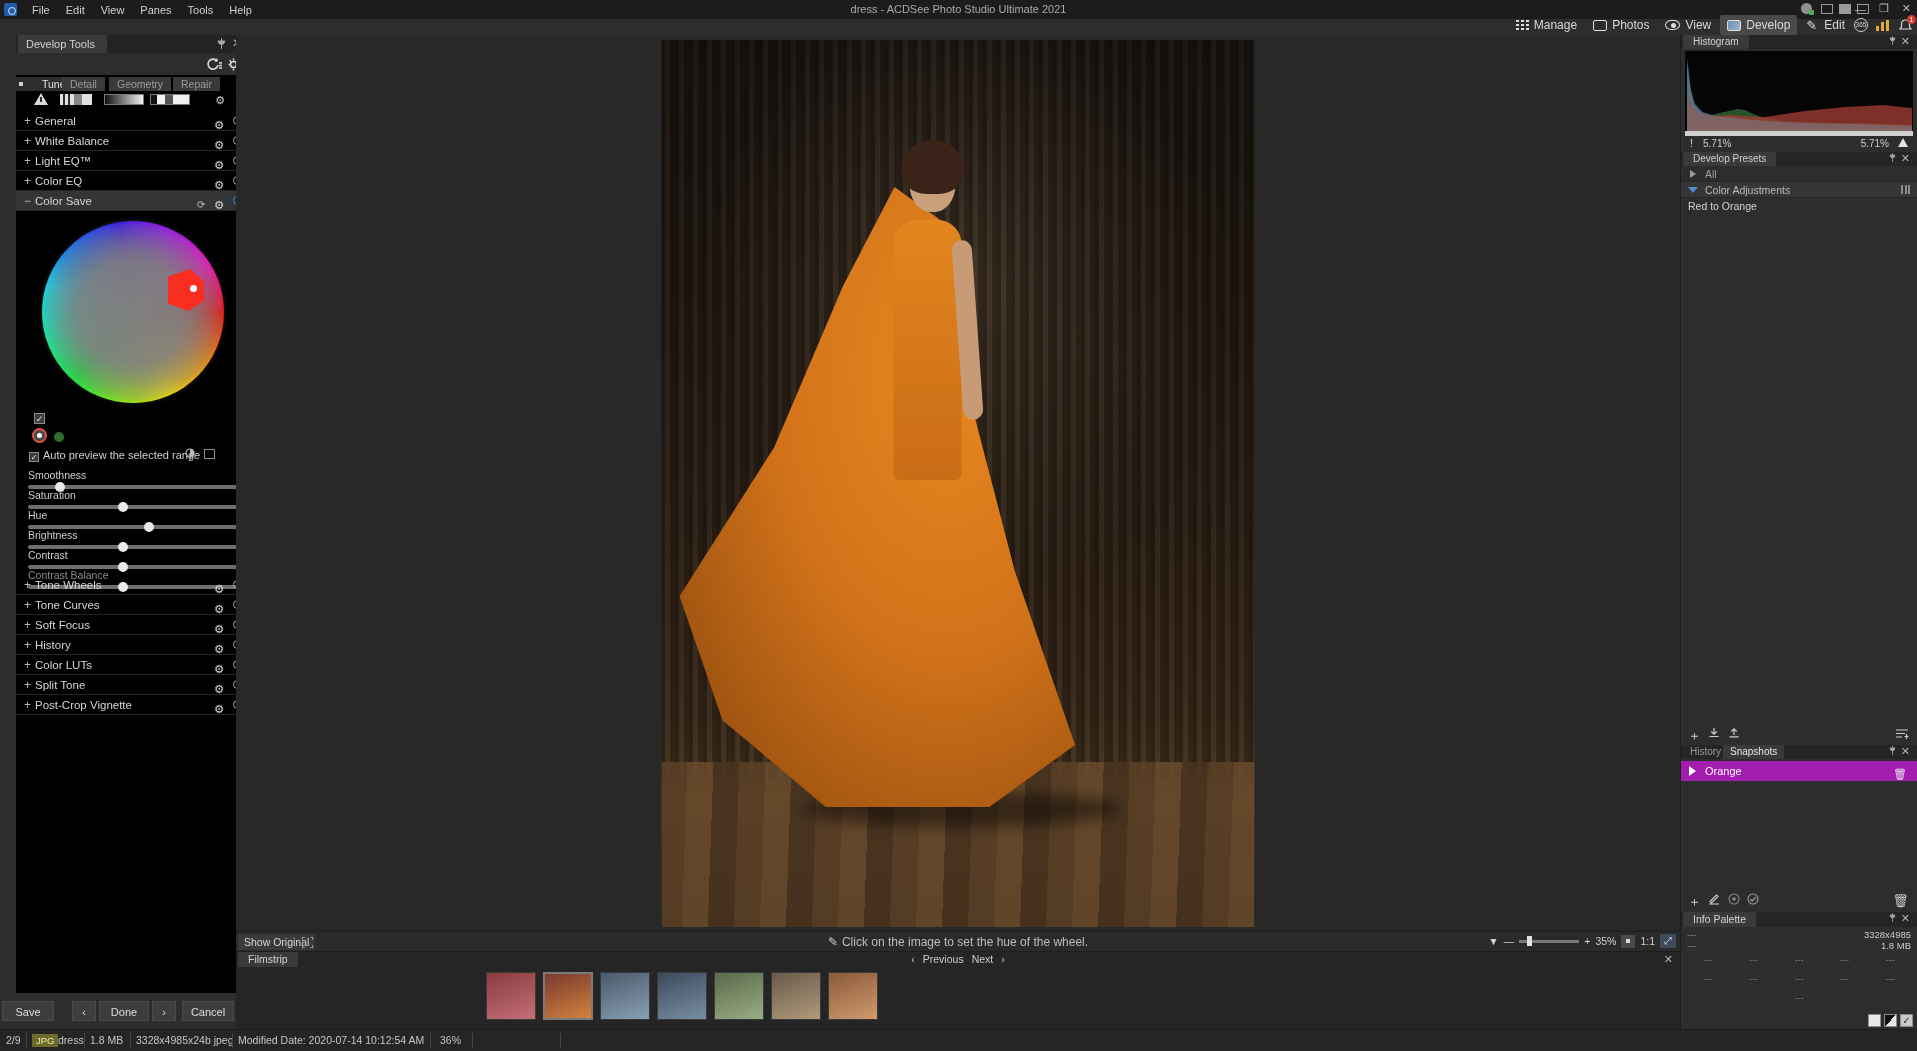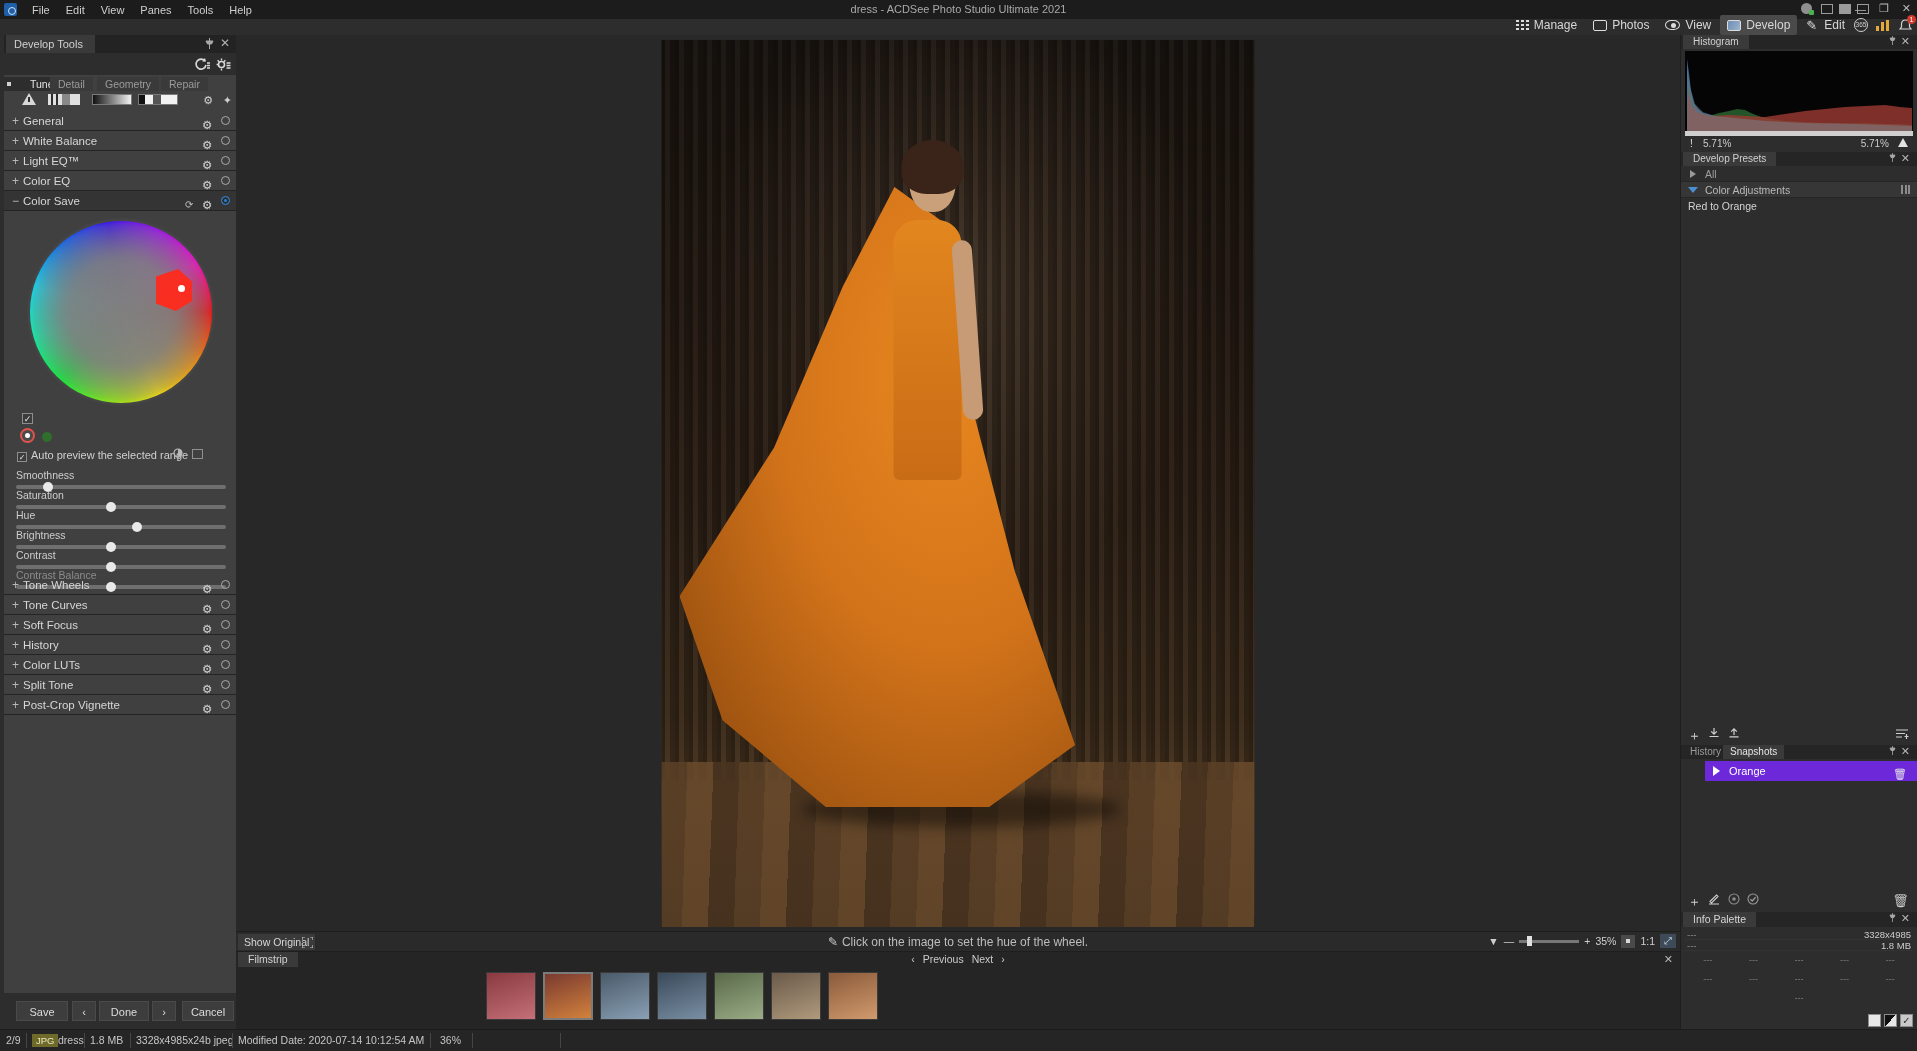--- a/index.html
+++ b/index.html
@@ -48,21 +48,21 @@
   .circ365{ width:14px;height:14px;border:1.4px solid #cfcfcf;border-radius:50%;font-size:6.5px;line-height:12px;text-align:center;color:#cfcfcf;}
   .bars-ico{ display:inline-block;width:14px;height:11px;
      background:
       linear-gradient(#e2a93b,#e2a93b) 0 6px/3px 5px no-repeat,
       linear-gradient(#e2a93b,#e2a93b) 5px 2px/3px 9px no-repeat,
       linear-gradient(#e2a93b,#e2a93b) 10px 0/3px 11px no-repeat;}
   .bell-ico{ position:relative; width:15px;height:13px;}
   .bell-badge{position:absolute;right:-3px;top:-4px;background:#d23b2e;color:#fff;font-size:7px;border-radius:50%;width:9px;height:9px;line-height:9px;text-align:center;}
 
   
-  .leftpanel{ position:absolute; left:4px; top:35px; width:235px; bottom:22px; background:#404040; border-right:1px solid #1e1e1e;}
+  .leftpanel{ position:absolute; left:16px; top:35px; width:235px; bottom:22px; background:#000000; border-right:1px solid #1e1e1e;}
   .panel-tabrow{ position:relative; height:18px; background:#232323; }
   .panel-tab{ position:absolute; left:2px; top:0; height:18px; line-height:18px; padding:0 12px 0 8px; background:#3a3a3a; color:#d0d0d0; font-size:11px;}
   .panel-pin{ position:absolute; right:24px; top:3px; color:#a0a0a0; font-size:11px; }
   .panel-close{ position:absolute; right:8px; top:2px; color:#b0b0b0; font-size:12px; line-height:13px;}
 
   .lp-toprow{ height:22px; position:relative; background:#2d2d2d;}
   .lp-toprow .ric{ position:absolute; top:4px; width:17px; height:15px; color:#d5d5d5; font-size:14px;}
   .tabs2{ position:relative; height:14px; margin-top:2px; }
   .tab2{ position:absolute; top:0; height:14px; line-height:14px; font-size:10.5px; padding:0 8px; color:#9b9b9b; background:#3a3a3a;}
   .tab2.active{ background:#2d2d2d; color:#e2e2e2; padding-left:26px;}
@@ -179,21 +179,21 @@
   .preset-item{ position:relative; height:17px; line-height:17px; font-size:10.5px; color:#d2d2d2; padding-left:7px;}
   .preset-bars{ position:absolute; right:7px; top:3px; width:9px;height:9px;
      background:linear-gradient(90deg,#8b8b8b 0 2px, transparent 2px 4px, #8b8b8b 4px 6px, transparent 6px 7px, #8b8b8b 7px 9px);}
 
   .snap-toolbar{ position:absolute; left:0; right:0; top:690px; height:18px; }
   .snap-toolbar .t{ position:absolute; top:2px; color:#d0d0d0; font-size:13px;}
   .snaphead{ position:absolute; left:0; right:0; top:710px; height:14px; background:#252525;}
   .sh-tab{ position:absolute; top:0; height:14px; line-height:14px; padding:0 7px; font-size:10px;}
   .sh-tab.inactive{ left:2px; color:#9b9b9b;}
   .sh-tab.active{ left:42px; background:#3a3a3a; color:#e4e4e4;}
-  .snap-item{ position:absolute; left:0; right:0; top:726px; height:20px; background:#6d28d9; color:#fff; font-size:11px; line-height:20px; padding-left:24px;margin-left:24px;}
+  .snap-item{ position:absolute; left:0; right:0; top:726px; height:20px; background:#a21caf; color:#fff; font-size:11px; line-height:20px; padding-left:24px;}
   .snap-item .arr{ position:absolute; left:8px; top:5px; width:0;height:0;border-left:7px solid #fff;border-top:5px solid transparent;border-bottom:5px solid transparent;}
   .snap-trash{ position:absolute; right:10px; top:3px; color:#e8e8e8; font-size:11px;}
 
   .info-toolbar{ position:absolute; left:0; right:0; bottom:120px; height:18px;}
   .info-toolbar .t{ position:absolute; top:2px; color:#cfcfcf; font-size:13px;}
   .infohead{ position:absolute; left:0; right:0; bottom:102px; height:15px; background:#252525;}
   .ih-tab{ position:absolute; left:2px; top:0; height:15px; line-height:15px; padding:0 10px; background:#3a3a3a; color:#d4d4d4; font-size:10.5px;}
   .info-body{ position:absolute; left:4px; right:4px; bottom:18px; top:auto; height:82px; font-size:9.5px; color:#9a9a9a;}
   .info-line{ position:relative; height:11px; line-height:11px; border-bottom:1px solid #333;}
   .info-line .k{ position:absolute; left:2px; color:#8d8d8d;}
@@ -435,21 +435,21 @@
         <span class="tr-gear">⚙</span><span class="tr-circ"></span>
       </div>
       <div class="tool-row">
         <span class="pm">+</span><span>Post-Crop Vignette</span>
         <span class="tr-gear">⚙</span><span class="tr-circ"></span>
       </div>
     </div>
   </div>
 
   <div class="actionbar">
-    <div class="btn" style="left:16px; top:8px; width:52px;">Save</div>
+    <div class="btn" style="left:2px; top:8px; width:52px;">Save</div>
     <div class="btn" style="left:72px; top:8px; width:24px;">‹</div>
     <div class="btn" style="left:99px; top:8px; width:50px;">Done</div>
     <div class="btn" style="left:152px; top:8px; width:24px;">›</div>
     <div class="btn" style="left:182px; top:8px; width:52px;">Cancel</div>
   </div>
 
   <div class="viewer">
     <div class="canvas-area">
       <div class="photo">
         <div class="wallstreak"></div>

